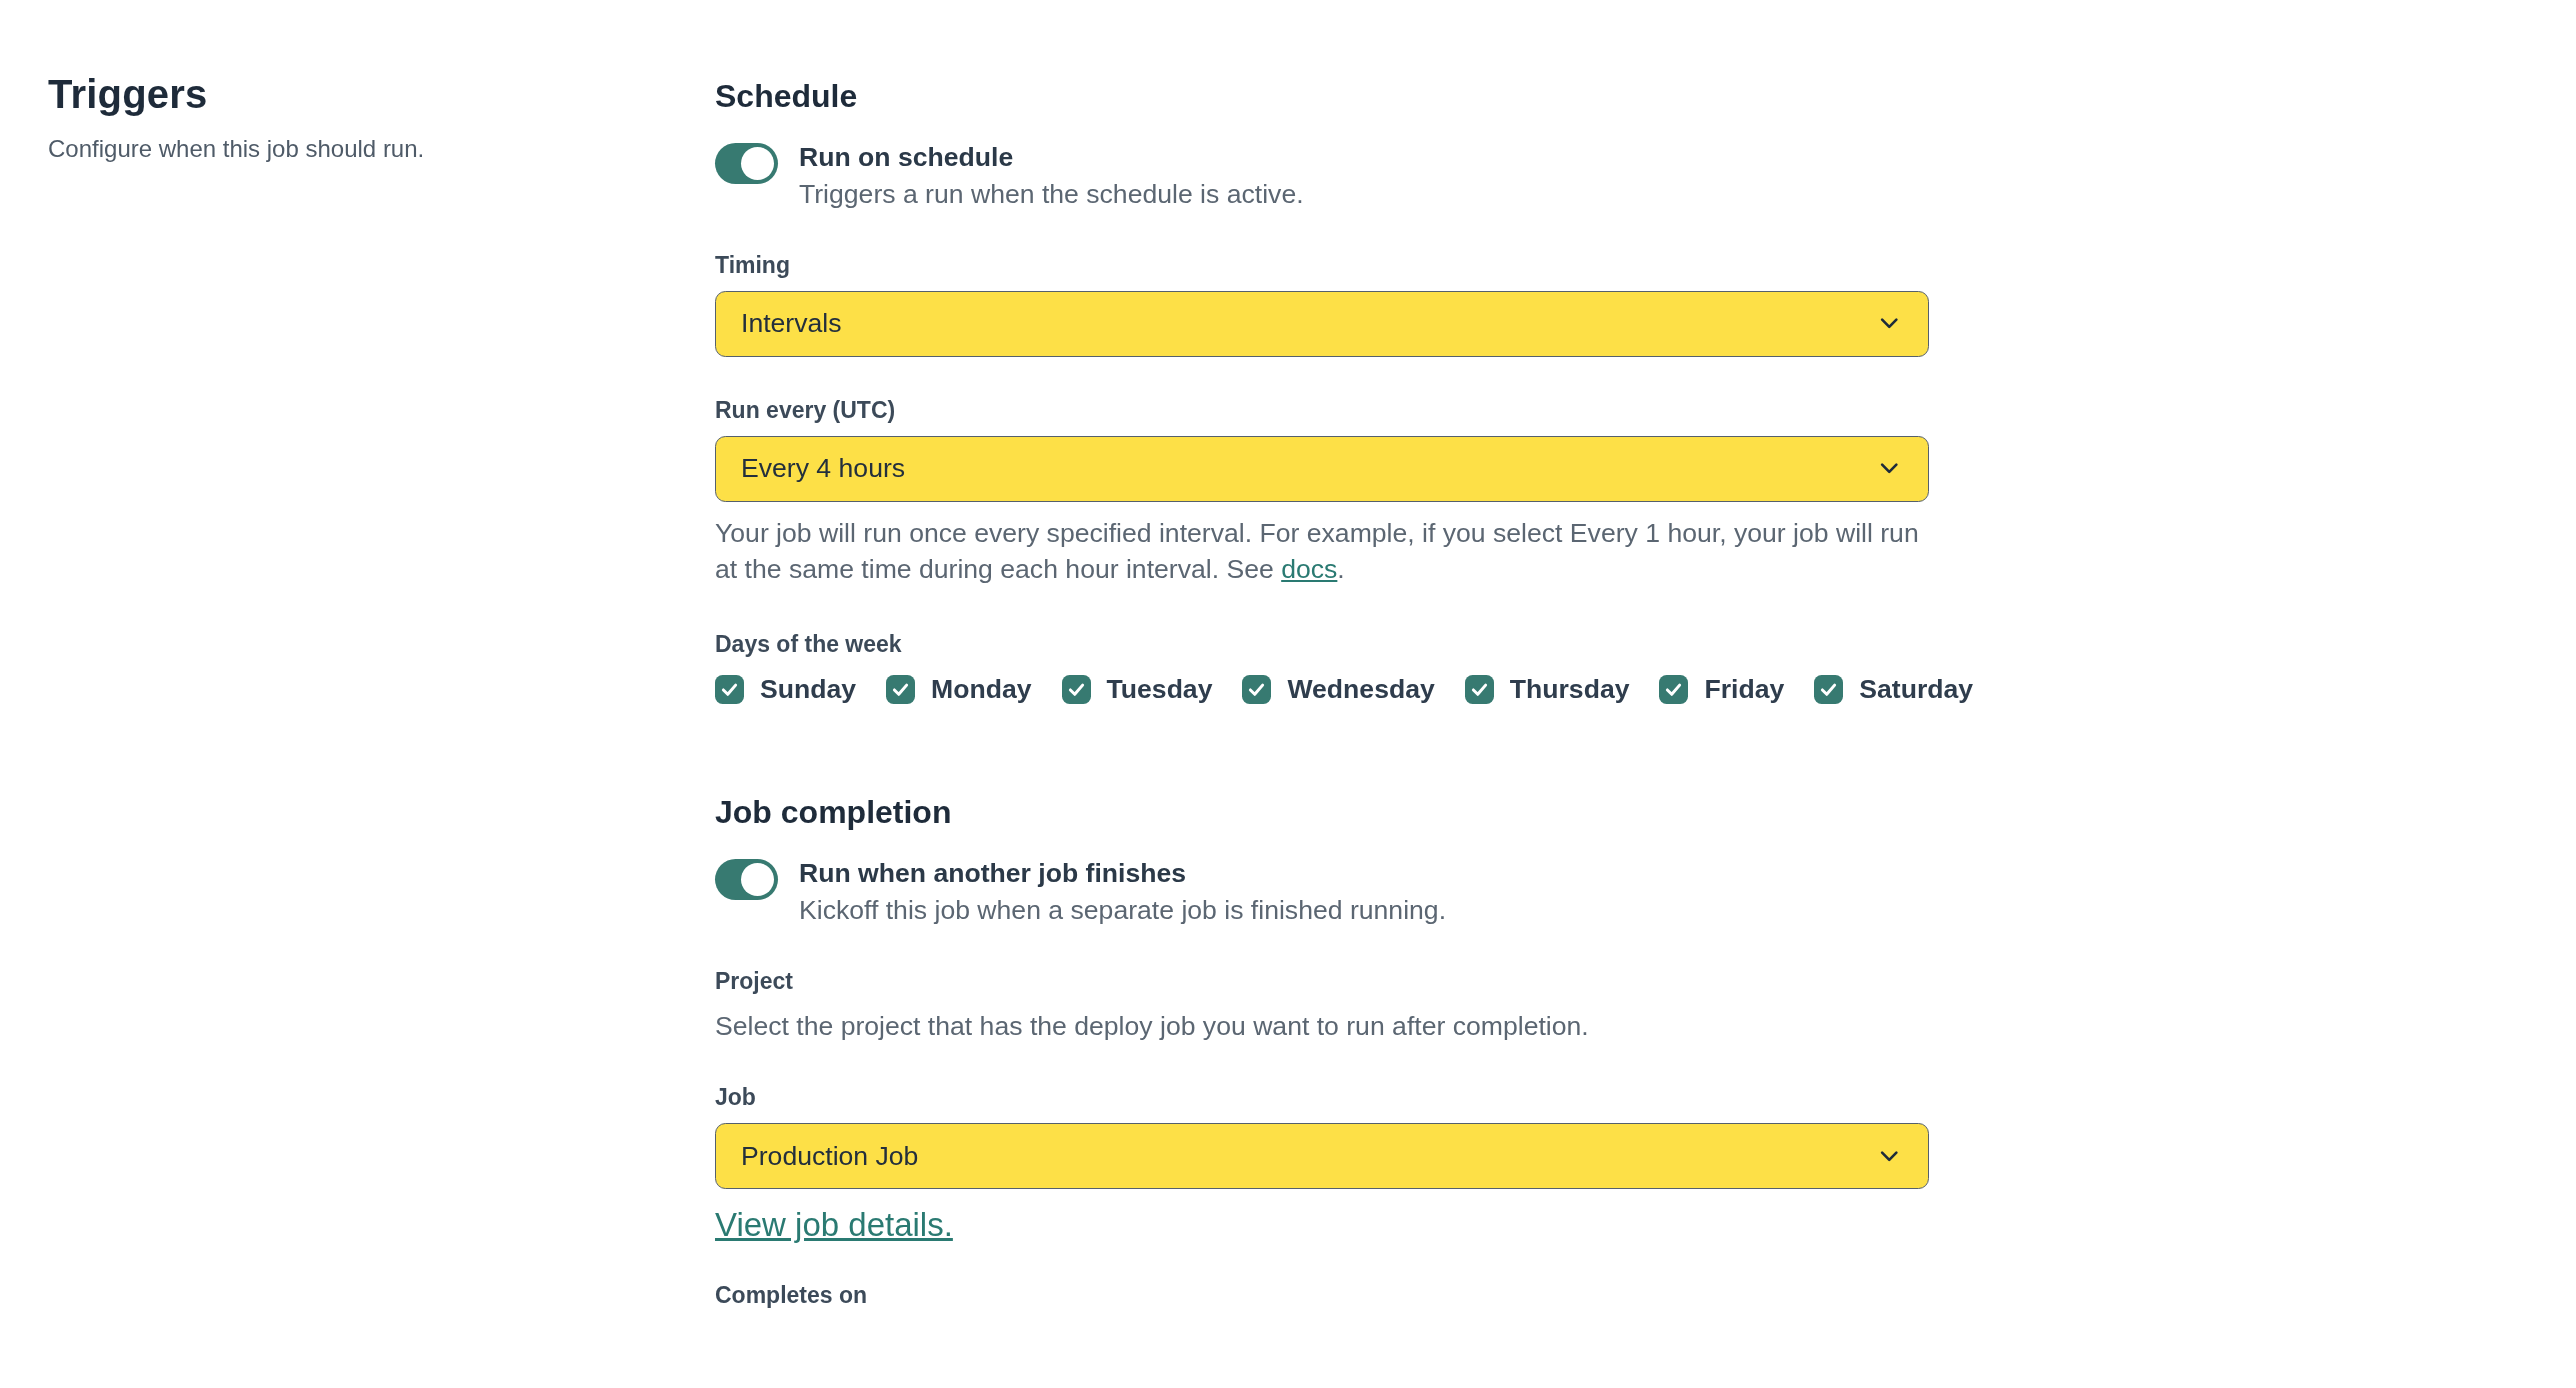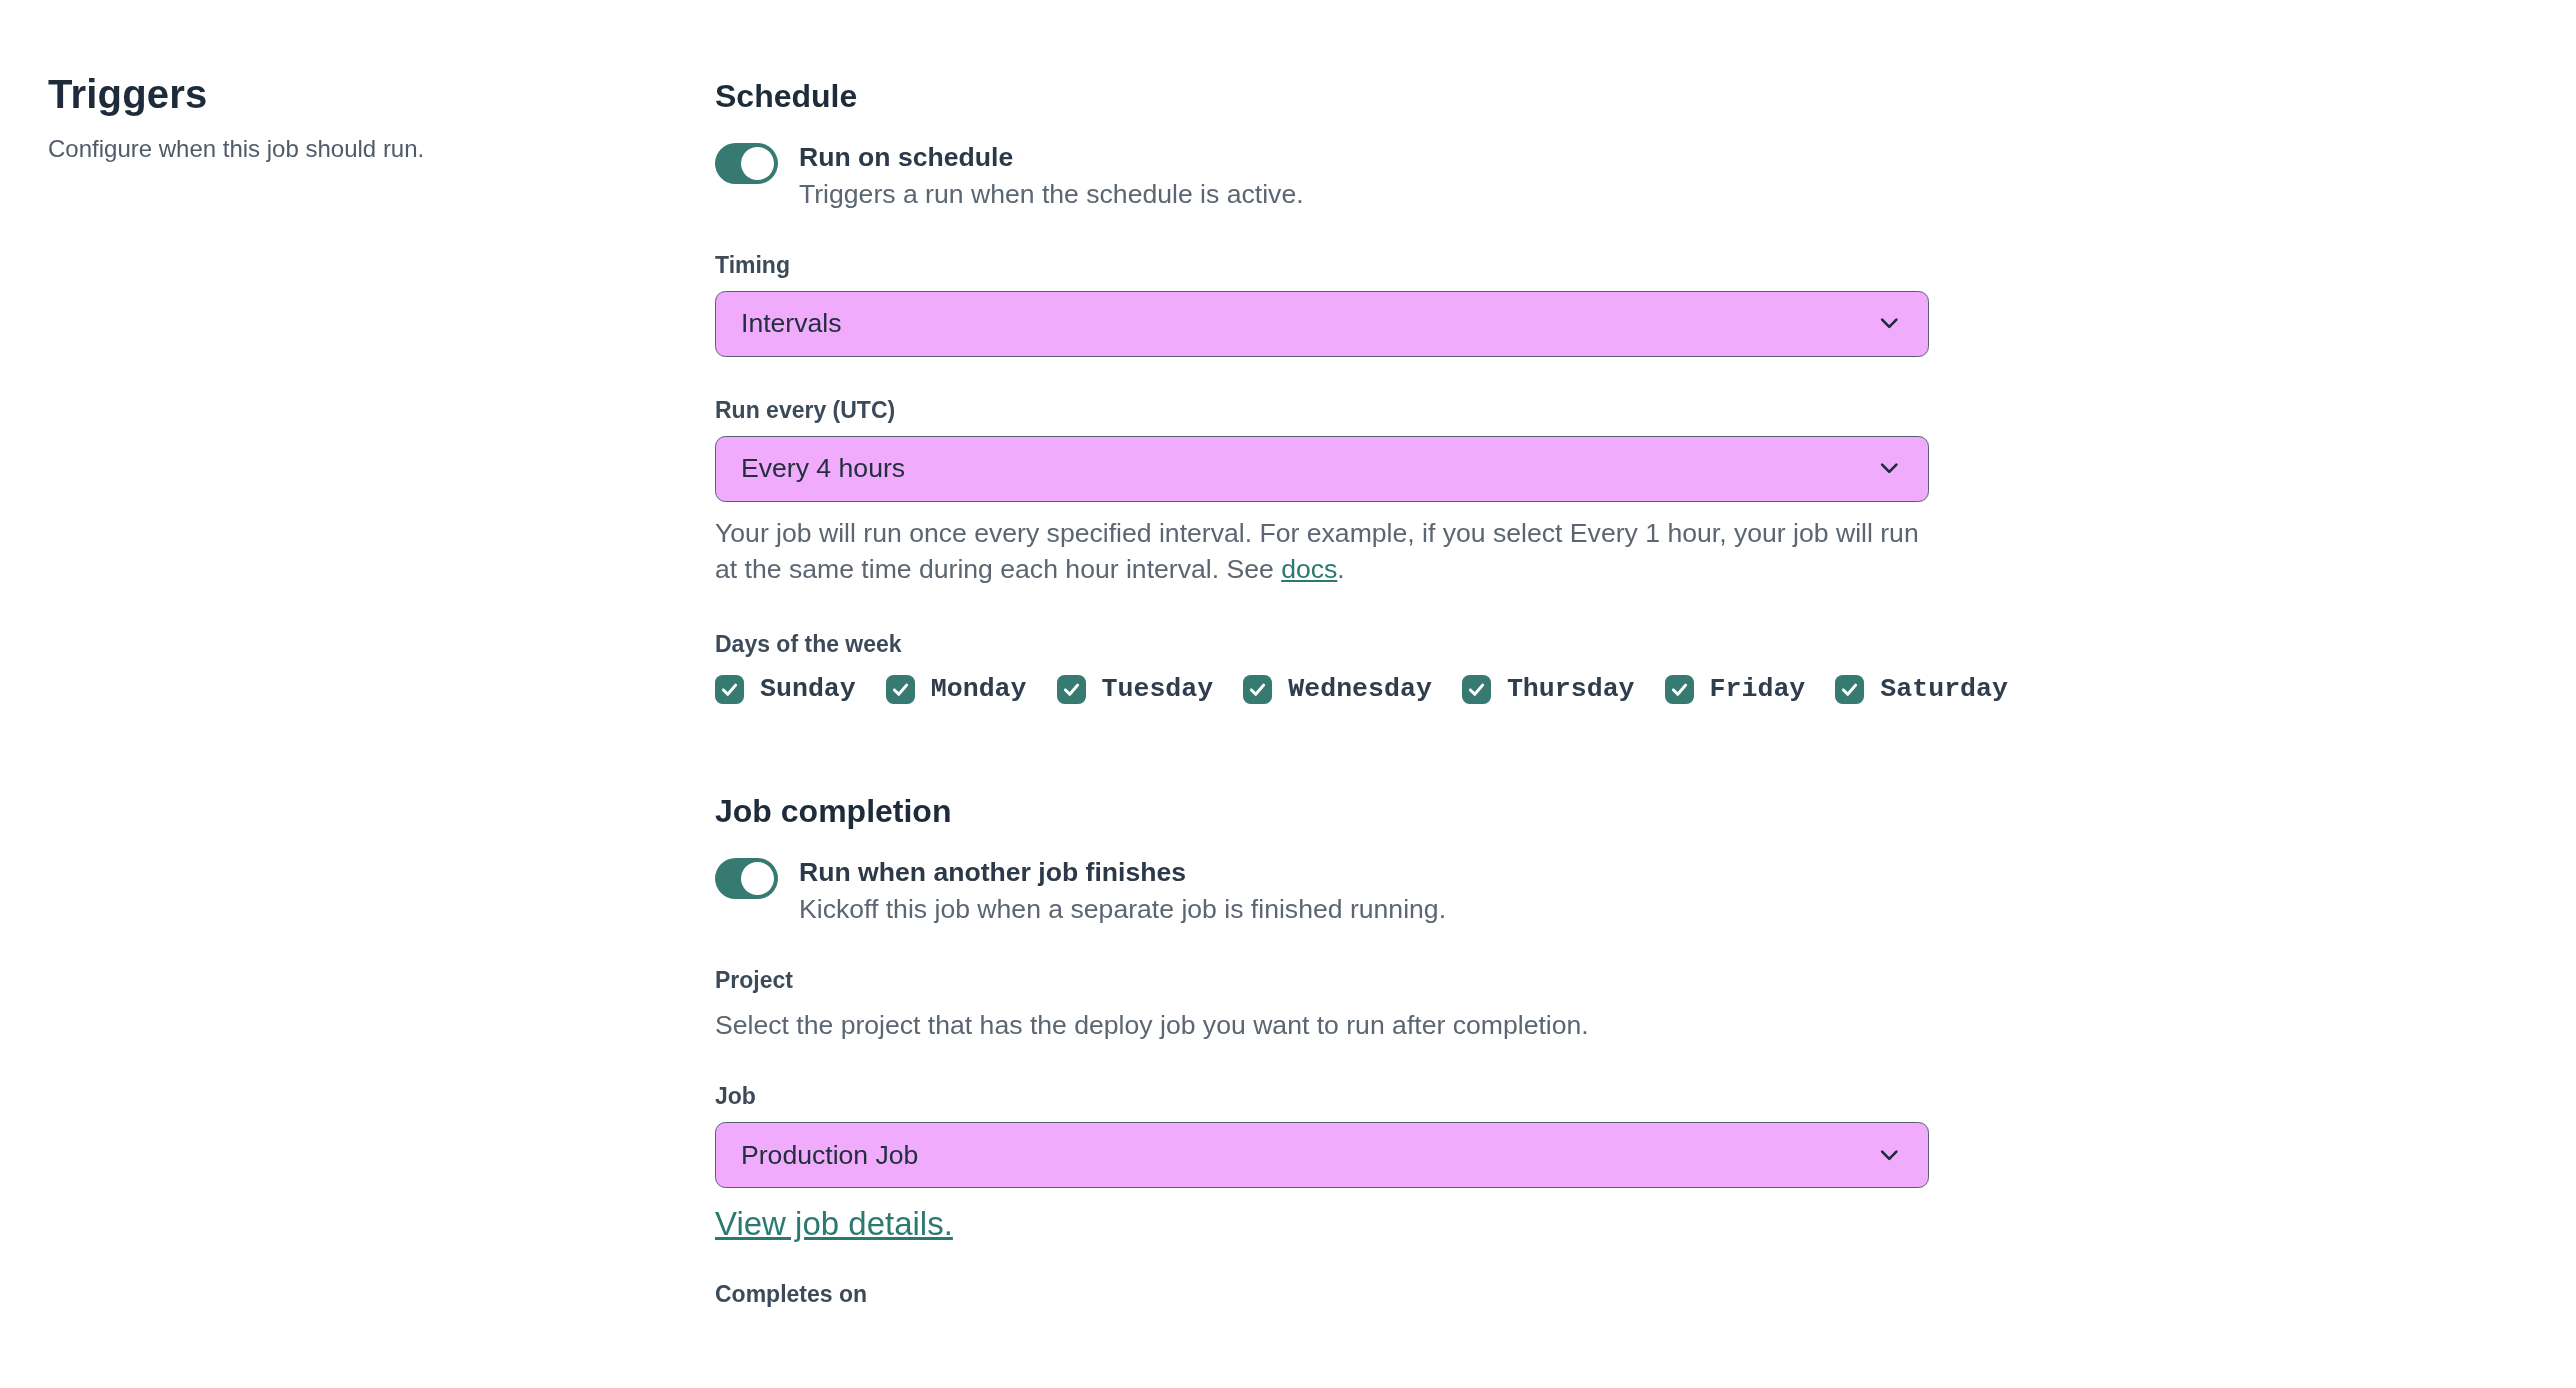--- a/index.html
+++ b/index.html
@@ -38,32 +38,32 @@
   .toggle-texts { margin-left: 21px; }
   .toggle-label { font-size: 26.6px; font-weight: 700; color: #2b3948; line-height: 32px; }
   .toggle-desc { font-size: 26.6px; color: #5b6672; line-height: 36px; margin-top: 2.8px; }
 
   
   .field-label { font-size: 23px; font-weight: 700; color: #3c4a59; margin-top: 40px; margin-bottom: 12.3px; line-height: 26.6px; }
 
   
   .select-box {
     height: 66px; border: 1.9px solid #55606c; border-radius: 10.4px;
-    background: #f0abfc; display: flex; align-items: center;
+    background: #fde047; display: flex; align-items: center;
     padding: 0 25px; cursor: pointer; position: relative;
     box-sizing: border-box;
   }
   .select-value { font-size: 26.6px; color: #232f3c; flex: 1 1 auto; }
   .chevron { width: 28.5px; height: 28.5px; color: #1e2b3a; flex: 0 0 auto; }
 
   .help-text { font-size: 26.6px; color: #5b6672; line-height: 36px; margin-top: 13.3px; }
   .teal-link { color: #2a7a72; text-decoration: underline; cursor: pointer; }
 
   
-  .days-row { display: flex; align-items: center; margin-top: 17px; font-family: Liberation Mono, monospace; }
+  .days-row { display: flex; align-items: center; margin-top: 17px; }
   .day-item { display: flex; align-items: center; margin-right: 30px; cursor: pointer; }
   .checkbox {
     width: 29px; height: 29px; border-radius: 7.6px;
     background: #377a71; display: inline-flex; align-items: center; justify-content: center;
     flex: 0 0 auto;
   }
   .checkbox svg { width: 21px; height: 21px; }
   .day-label { font-size: 26.6px; font-weight: 700; color: #2f3d4d; margin-left: 16px; }
 
   .standalone-link { display: inline-block; font-size: 33px; margin-top: 17px; }

